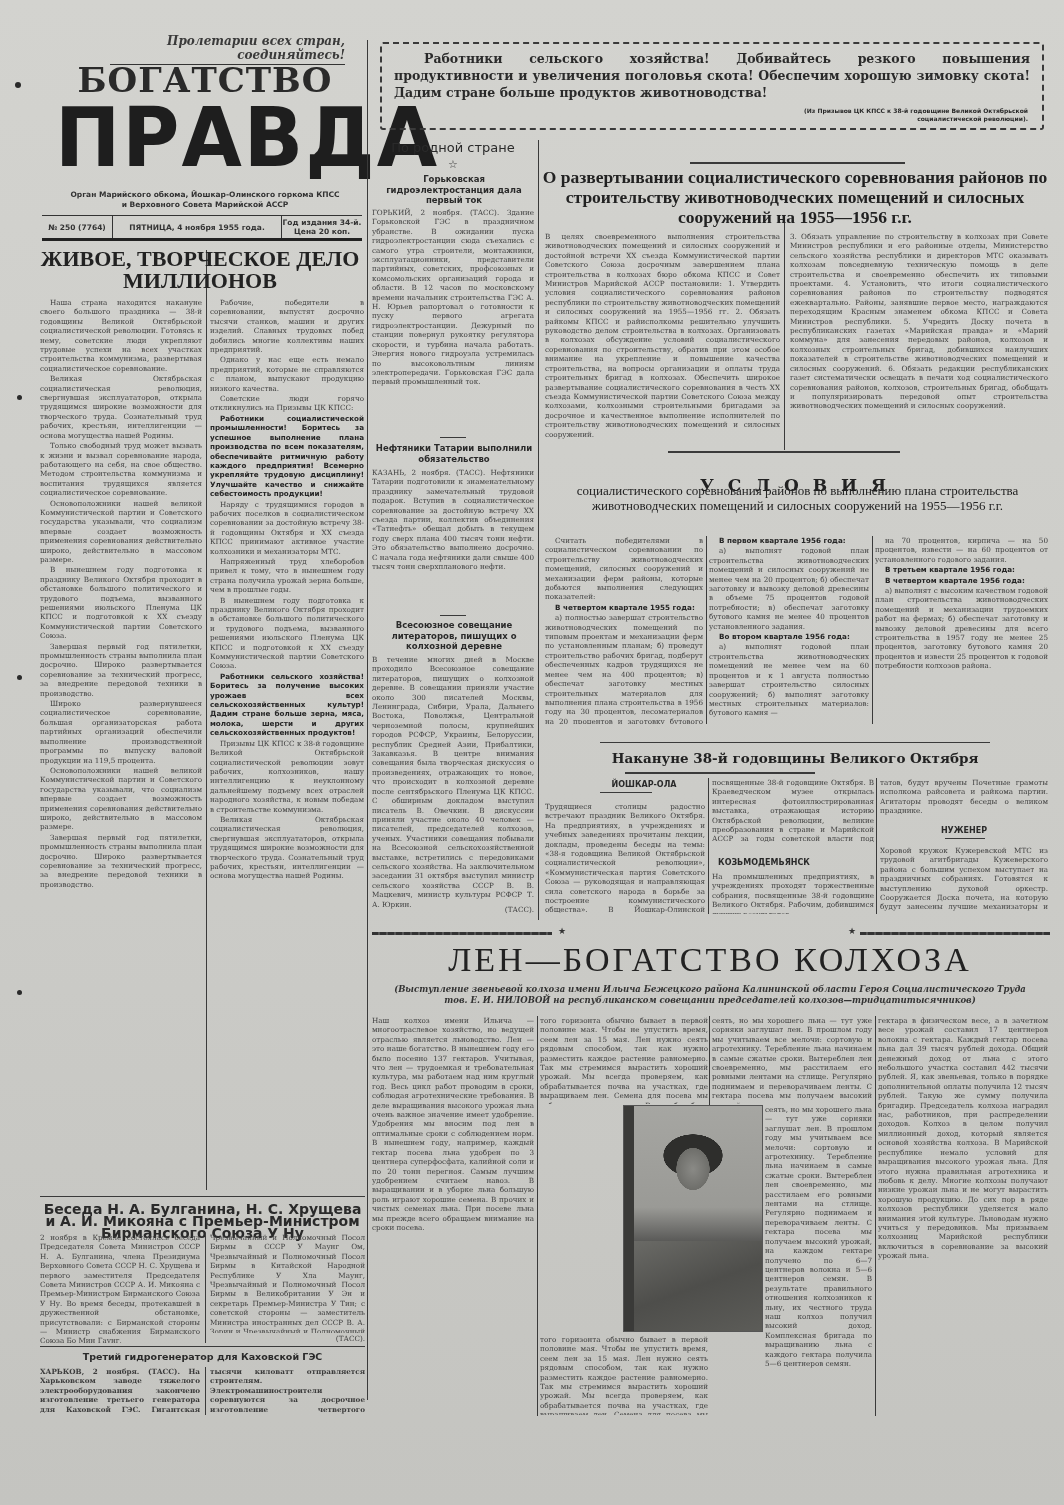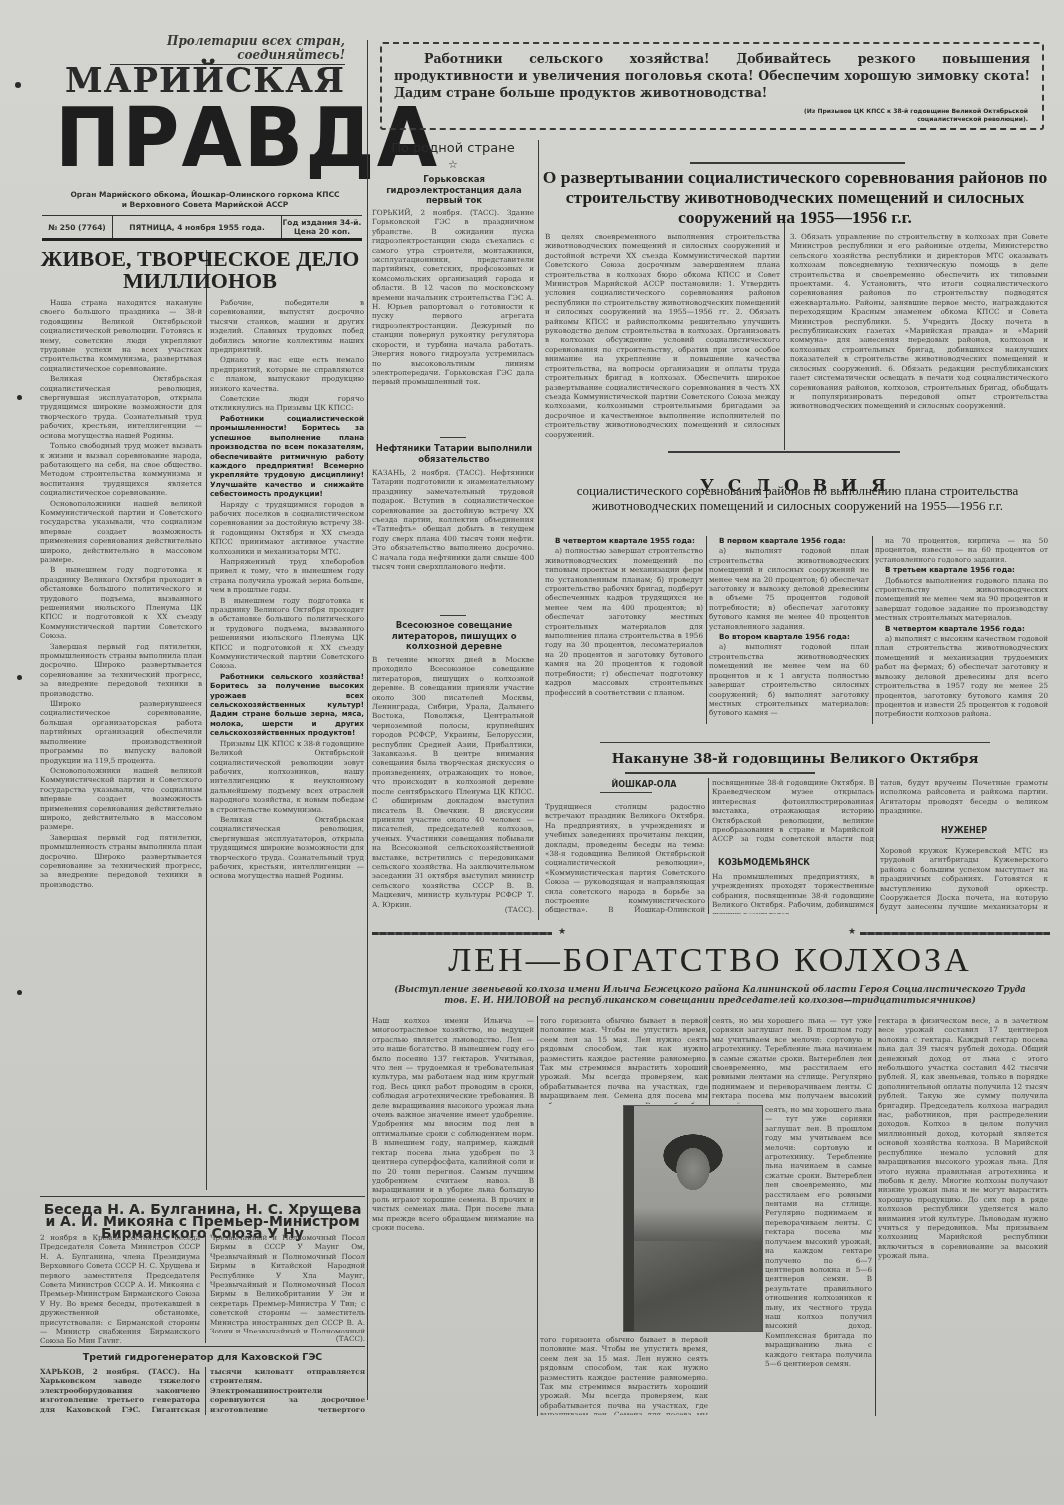--- a/index.html
+++ b/index.html
@@ -39,21 +39,21 @@
 <body>
 
 <div class="page">
 
   <div class="scan-mark" style="left:15px;top:82px;width:6px;height:6px;"></div>
   <div class="scan-mark" style="left:17px;top:395px;width:5px;height:5px;"></div>
   <div class="scan-mark" style="left:17px;top:675px;width:5px;height:5px;"></div>
   <div class="scan-mark" style="left:17px;top:990px;width:5px;height:5px;"></div>
 
   <div class="abs motto">Пролетарии всех стран, соединяйтесь!</div>
-  <div class="abs mast1">МАРИЙСКАЯ</div>
+  <div class="abs mast1">БОГАТСТВО</div>
   <div class="abs mast2">ПРАВДА</div>
   <div class="abs organ">
     <div>Орган Марийского обкома, Йошкар-Олинского горкома КПСС</div>
     <div>и Верховного Совета Марийской АССР</div>
   </div>
   <div class="abs infobar">
     <div class="c1">№ 250 (7764)</div>
     <div class="c2">ПЯТНИЦА, 4 ноября 1955 года.</div>
     <div class="c3">
       <span>Год издания 34-й.</span>
@@ -128,34 +128,34 @@
   <div class="hline" style="left:690px;top:162px;width:215px;height:1.5px;"></div>
   <div class="abs head-big" style="left:542px;top:167px;width:506px;font-size:17.5px;line-height:20px;">О развертывании социалистического соревнования районов по строительству животноводческих помещений и силосных сооружений на 1955—1956 г.г.</div>
   <div class="abs col-text" style="left:545px;top:232px;width:235px;height:215px;">В целях своевременного выполнения строительства животноводческих помещений и силосных сооружений и достойной встречи XX съезда Коммунистической партии Советского Союза досрочным завершением плана строительства в колхозах бюро обкома КПСС и Совет Министров Марийской АССР постановили: 1. Утвердить условия социалистического соревнования районов республики по строительству животноводческих помещений и силосных сооружений на 1955—1956 гг. 2. Обязать райкомы КПСС и райисполкомы решительно улучшить руководство делом строительства в колхозах. Организовать в колхозах обсуждение условий социалистического соревнования по строительству, обратив при этом особое внимание на укрепление и повышение качества строительства, на вопросы организации и оплаты труда строительных бригад в колхозах. Обеспечить широкое развертывание социалистического соревнования в честь XX съезда Коммунистической партии Советского Союза между колхозами, колхозными строительными бригадами за досрочное и качественное выполнение исполнителей по строительству животноводческих помещений и силосных сооружений.</div>
   <div class="abs col-text" style="left:790px;top:232px;width:258px;height:215px;">3. Обязать управление по строительству в колхозах при Совете Министров республики и его районные отделы, Министерство сельского хозяйства республики и директоров МТС оказывать колхозам повседневную техническую помощь в деле строительства и своевременно обеспечить их типовыми проектами. 4. Установить, что итоги социалистического соревнования районов по строительству подводятся ежеквартально. Районы, занявшие первое место, награждаются переходящим Красным знаменем обкома КПСС и Совета Министров республики. 5. Учредить Доску почета в республиканских газетах «Марийская правда» и «Марий коммуна» для занесения передовых районов, колхозов и колхозных строительных бригад, добившихся наилучших показателей в строительстве животноводческих помещений и силосных сооружений. 6. Обязать редакции республиканских газет систематически освещать в печати ход социалистического соревнования районов, колхозов, строительных бригад, обобщать и популяризировать передовой опыт строительства животноводческих помещений и силосных сооружений.</div>
   <div class="hline" style="left:668px;top:451px;width:232px;height:1.5px;"></div>
 
   <div class="abs head-big" style="left:545px;top:475px;width:500px;font-family:'DejaVu Serif',serif;font-size:17px;letter-spacing:4px;">У С Л О В И Я</div>
   <div class="abs head-big" style="left:560px;top:483px;width:475px;font-size:13px;line-height:15px;font-weight:normal;">социалистического соревнования районов по выполнению плана строительства животноводческих помещений и силосных сооружений на 1955—1956 г.г.</div>
 
   <div class="abs col-text" style="left:545px;top:536px;width:158px;height:188px;">
+    <p>Считать победителями в социалистическом соревновании по строительству животноводческих помещений, силосных сооружений и механизации ферм районы, которые добьются выполнения следующих показателей:</p>
     <p class="bold">В четвертом квартале 1955 года:</p>
     <p>а) полностью завершат строительство животноводческих помещений по типовым проектам и механизации ферм по установленным планам; б) проведут строительство рабочих бригад, подберут обеспеченных кадров трудящихся не менее чем на 400 процентов; в) обеспечат заготовку местных строительных материалов для выполнения плана строительства в 1956 году на 30 процентов, лесоматериалов на 20 процентов и заготовку бутового камня на 20 процентов к годовой потребности; г) обеспечат подготовку кадров массовых строительных профессий в соответствии с планом.</p>
   </div>
   <div class="abs col-text" style="left:709px;top:536px;width:160px;height:188px;">
 
     <p class="bold">В первом квартале 1956 года:</p>
     <p>а) выполнят годовой план строительства животноводческих помещений и силосных сооружений не менее чем на 20 процентов; б) обеспечат заготовку и вывозку деловой древесины в объеме 75 процентов годовой потребности; в) обеспечат заготовку бутового камня не менее 40 процентов установленного задания.</p>
     <p class="bold">Во втором квартале 1956 года:</p>
     <p>а) выполнят годовой план строительства животноводческих помещений не менее чем на 60 процентов и к 1 августа полностью завершат строительство силосных сооружений; б) выполнят заготовку местных строительных материалов: бутового камня —</p>
   </div>
   <div class="abs col-text" style="left:875px;top:536px;width:173px;height:188px;">
     <p>на 70 процентов, кирпича — на 50 процентов, извести — на 60 процентов от установленного годового задания.</p>
     <p class="bold">В третьем квартале 1956 года:</p>
-    <p>Добьются выполнения годового плана по строительству животноводческих помещений не менее чем на 90 процентов и завершат годовое задание по производству местных строительных материалов.</p>
     <p class="bold">В четвертом квартале 1956 года:</p>
     <p>а) выполнят с высоким качеством годовой план строительства животноводческих помещений и механизации трудоемких работ на фермах; б) обеспечат заготовку и вывозку деловой древесины для всего строительства в 1957 году не менее 25 процентов, заготовку бутового камня 20 процентов и извести 25 процентов к годовой потребности колхозов района.</p>
   </div>
   <div class="vline" style="left:706px;top:536px;height:188px;"></div>
   <div class="vline" style="left:872px;top:536px;height:188px;"></div>
   <div class="hline" style="left:600px;top:742px;width:390px;"></div>
 
   <div class="abs head-big" style="left:545px;top:750px;width:500px;font-family:'DejaVu Serif',serif;font-size:13.5px;">Накануне 38-й годовщины Великого Октября</div>
   <div class="hline" style="left:625px;top:772px;width:190px;height:1.5px;"></div>
 

